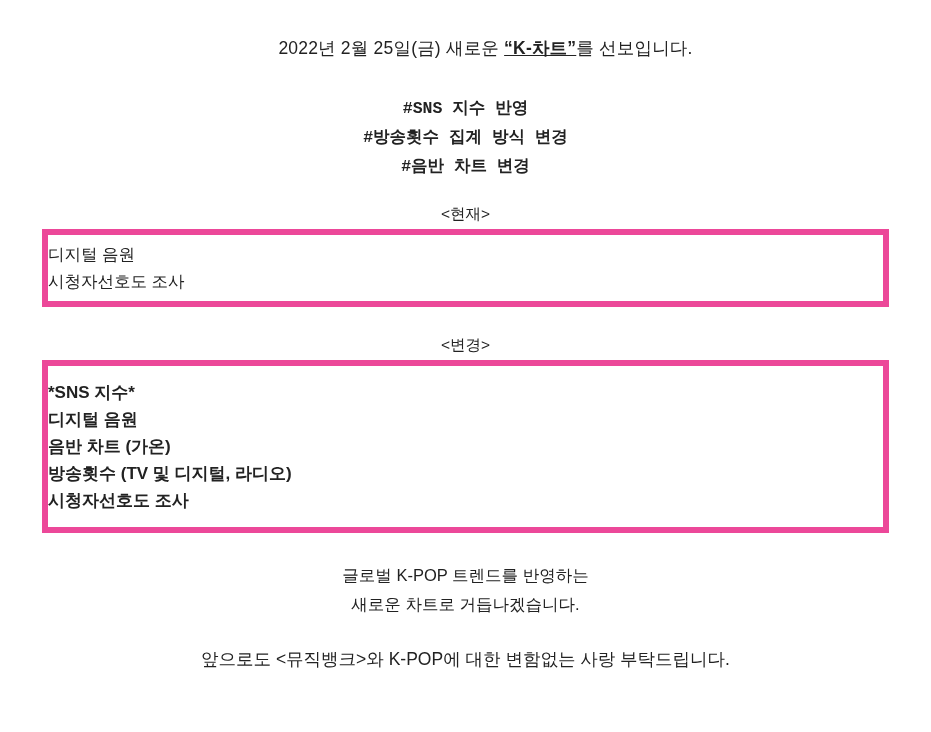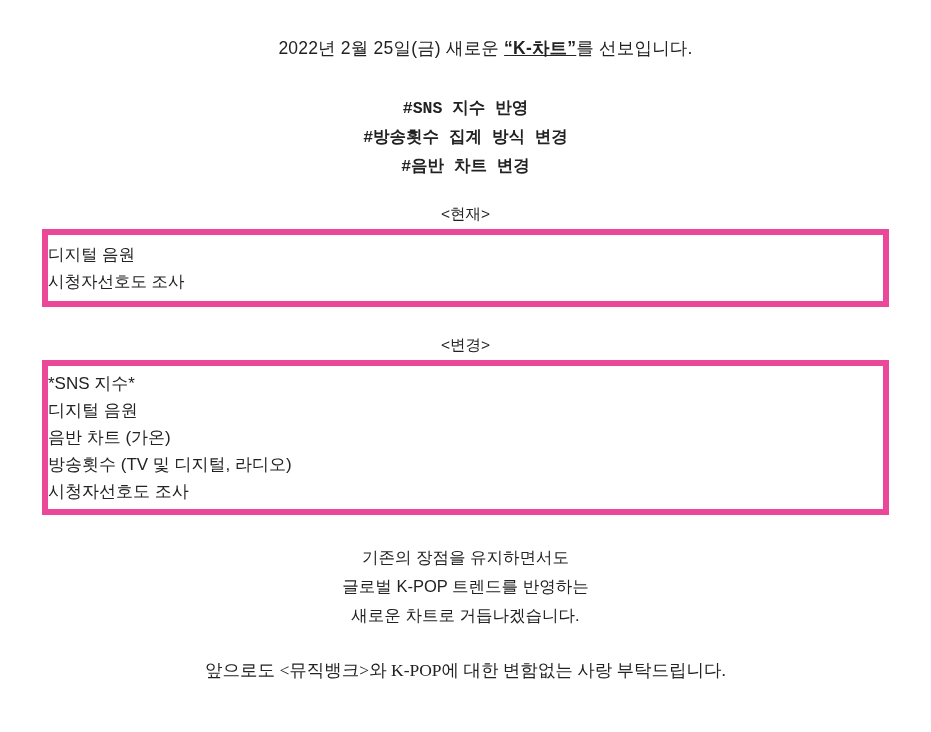--- a/index.html
+++ b/index.html
@@ -56,37 +56,36 @@
     border: 6px solid #ec4899;
     text-align: left;
     box-sizing: content-box;
   }
   .box-current {
     padding: 6px 0;
     font-size: 16.5px;
   }
   .box-current p { line-height: 27px; }
   .box-changed {
-    padding: 4px 0;
+    padding: 13px 0;
     font-size: 17px;
-    font-weight: 400;
+    font-weight: 700;
   }
   .box-changed p { line-height: 27px; }
   .closing {
     margin-top: 28px;
     text-align: center;
     font-size: 16.5px;
   }
   .closing p { line-height: 29px; }
   .footer {
     margin-top: 30px;
     text-align: center;
     font-size: 17.5px;
     line-height: 20px;
-    font-family: Liberation Serif, serif;
   }
 </style>
 </head>
 <body>
 
 <div class="page">
 
   <p class="title"><span>2022년 2월 25일(금) 새로운 </span><span class="hl">“K-차트”</span><span>를 선보입니다.</span></p>
 
   <div class="hashtags">
@@ -106,20 +105,19 @@
 
   <div class="box box-changed">
     <p>*SNS 지수*</p>
     <p>디지털 음원</p>
     <p>음반 차트 (가온)</p>
     <p>방송횟수 (TV 및 디지털, 라디오)</p>
     <p>시청자선호도 조사</p>
   </div>
 
   <div class="closing">
-    <p>기존의 장점을 유지하면서도</p>
     <p>글로벌 K-POP 트렌드를 반영하는</p>
     <p>새로운 차트로 거듭나겠습니다.</p>
   </div>
 
   <p class="footer">앞으로도 &lt;뮤직뱅크&gt;와 K-POP에 대한 변함없는 사랑 부탁드립니다.</p>
 
 </div>
 
 </body></html>

